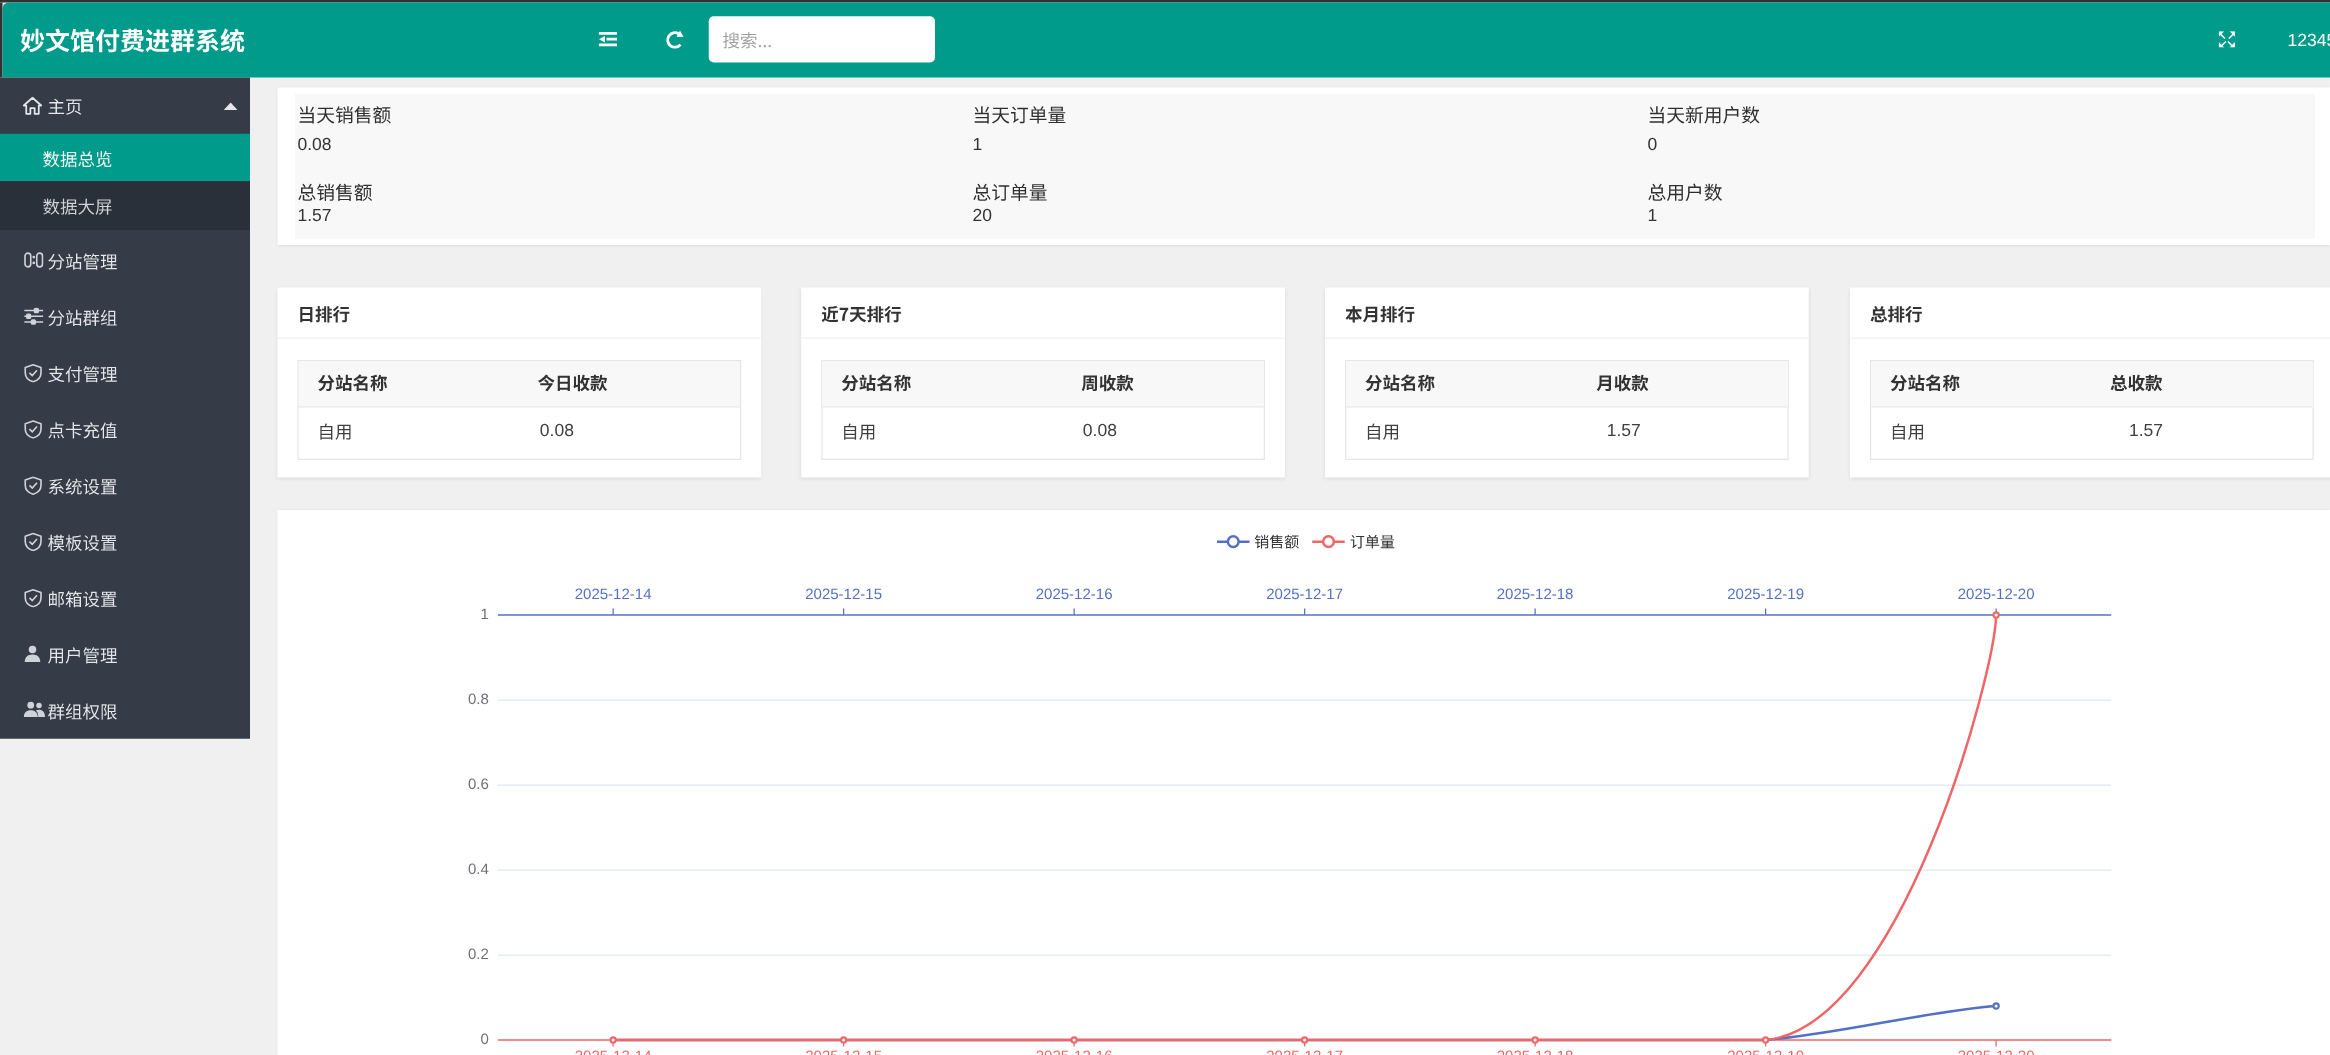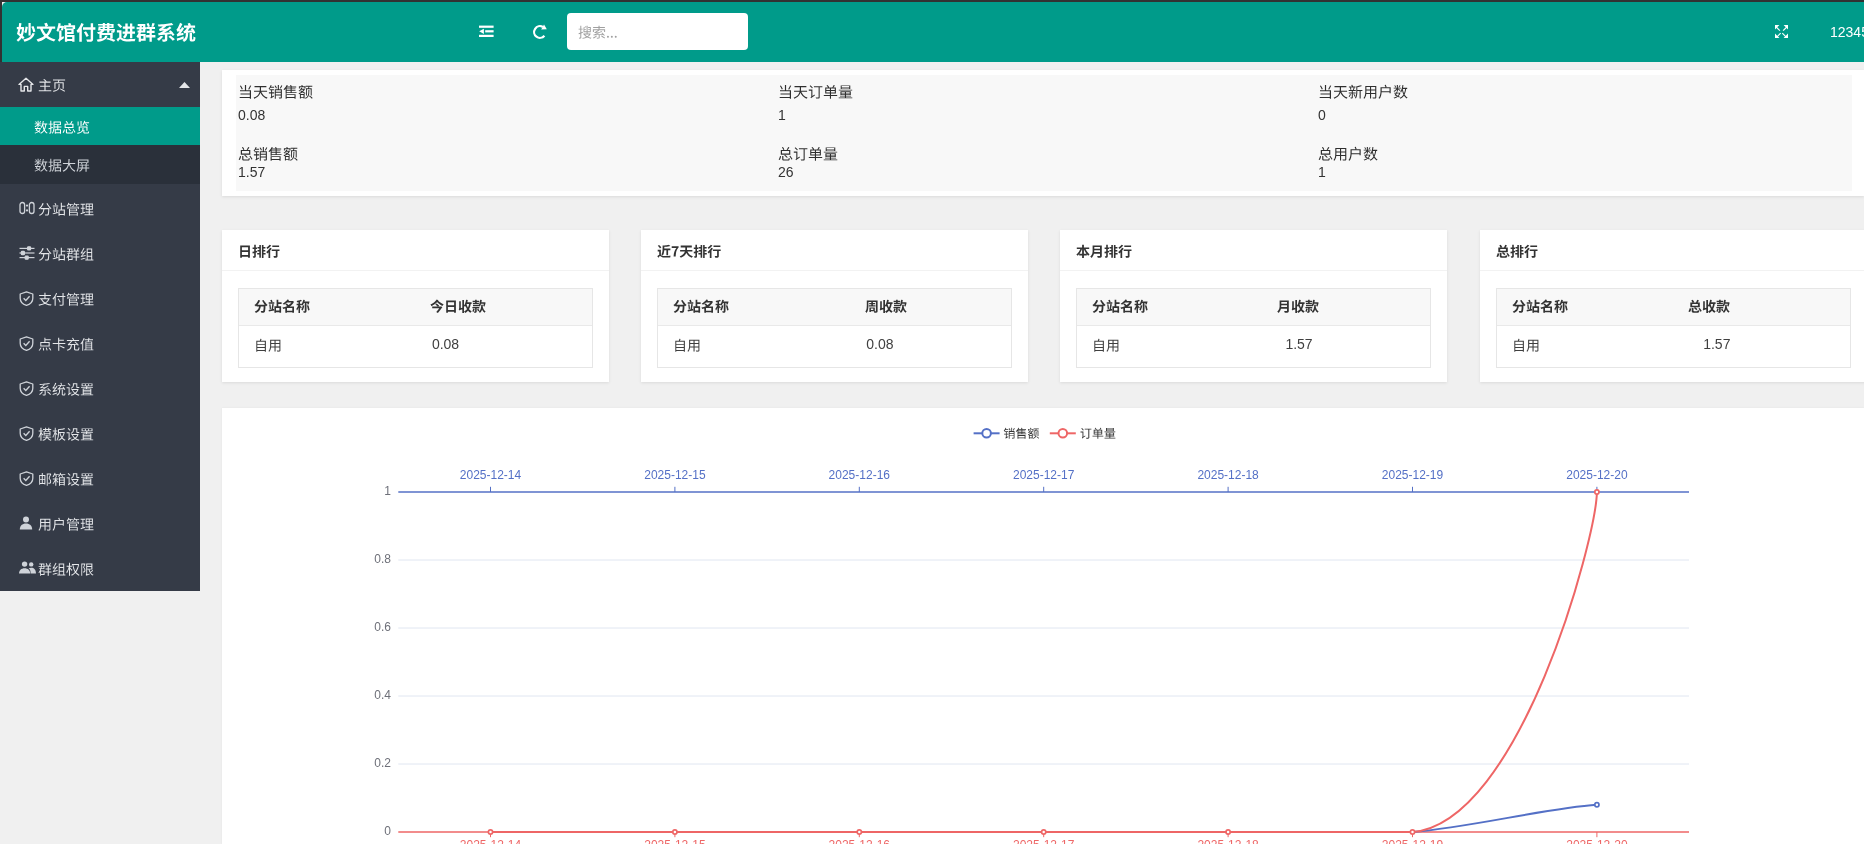--- a/index.html
+++ b/index.html
@@ -191,21 +191,21 @@
     <svg width="75" height="16" viewBox="0 -13.5 75 16">
       <path d="M6.9 -12.6H8.1V-6.7H6.9ZM1.8 -11.5 2.8 -11.9Q3.3 -11.4 3.6 -10.8Q4 -10.2 4.3 -9.6Q4.7 -9 4.8 -8.5L3.8 -8Q3.6 -8.5 3.3 -9.1Q3 -9.8 2.6 -10.4Q2.2 -11 1.8 -11.5ZM12 -12.1 13.2 -11.7Q12.9 -11 12.5 -10.4Q12.2 -9.7 11.8 -9.1Q11.4 -8.4 11.1 -7.9L10.1 -8.3Q10.4 -8.8 10.8 -9.5Q11.1 -10.1 11.5 -10.8Q11.8 -11.5 12 -12.1ZM2 -7.3H13V1.2H11.8V-6.2H2ZM2.5 -4H12.3V-2.9H2.5ZM1.7 -0.6H12.4V0.6H1.7ZM23.1 -6.3Q23.9 -3.9 25.5 -2.2Q27.1 -0.6 29.5 0.1Q29.4 0.3 29.2 0.4Q29.1 0.6 28.9 0.8Q28.8 1 28.7 1.2Q27 0.6 25.8 -0.4Q24.5 -1.4 23.6 -2.8Q22.7 -4.2 22.1 -6ZM16.5 -11.4H28.4V-10.3H16.5ZM16 -6.8H29.1V-5.7H16ZM21.8 -11.1H23V-8.5Q23 -7.6 22.9 -6.6Q22.8 -5.5 22.4 -4.5Q22 -3.4 21.3 -2.4Q20.6 -1.4 19.4 -0.5Q18.2 0.4 16.4 1.2Q16.3 1 16.2 0.9Q16 0.7 15.9 0.5Q15.8 0.3 15.6 0.2Q17.3 -0.5 18.5 -1.3Q19.6 -2.1 20.3 -3.1Q20.9 -4 21.3 -4.9Q21.6 -5.9 21.7 -6.8Q21.8 -7.7 21.8 -8.5ZM31.7 -11.6 32.5 -12.3Q32.9 -11.9 33.3 -11.5Q33.8 -11.1 34.2 -10.6Q34.6 -10.2 34.8 -9.9L34 -9.1Q33.8 -9.4 33.4 -9.9Q33 -10.3 32.5 -10.7Q32.1 -11.2 31.7 -11.6ZM30.8 -7.9H34.1V-6.8H30.8ZM35.9 -11.3H44.4V-10.2H35.9ZM40.6 -10.9H41.7V-0.5Q41.7 0.1 41.6 0.4Q41.4 0.7 41 0.9Q40.6 1 39.9 1.1Q39.2 1.1 38.1 1.1Q38.1 0.9 38 0.7Q37.9 0.5 37.8 0.3Q37.7 0.1 37.6 -0.1Q38.2 -0.1 38.7 -0.1Q39.2 -0.1 39.6 -0.1Q40 -0.1 40.2 -0.1Q40.4 -0.1 40.5 -0.2Q40.6 -0.3 40.6 -0.5ZM33.1 0.8 32.9 -0.3 33.2 -0.8 36.6 -3Q36.6 -2.8 36.7 -2.6Q36.7 -2.4 36.8 -2.3Q36.9 -2.1 36.9 -2Q35.7 -1.2 35 -0.7Q34.3 -0.2 33.9 0.1Q33.5 0.4 33.3 0.6Q33.2 0.7 33.1 0.8ZM33.1 0.8Q33 0.7 32.9 0.5Q32.8 0.3 32.7 0.2Q32.6 -0 32.5 -0.1Q32.7 -0.3 33 -0.6Q33.3 -1 33.3 -1.4V-7.9H34.4V-0.5Q34.4 -0.5 34.3 -0.4Q34.1 -0.3 33.9 -0.1Q33.7 0 33.5 0.2Q33.3 0.4 33.2 0.5Q33.1 0.7 33.1 0.8ZM51.9 -9.5H53V1.2H51.9ZM48.3 -6.6V-4.9H56.8V-6.6ZM48.3 -9.1V-7.5H56.8V-9.1ZM47.2 -10H57.9V-4H47.2ZM45.8 -2.6H59.2V-1.5H45.8ZM48.5 -12.1 49.5 -12.5Q49.9 -12 50.4 -11.4Q50.9 -10.8 51.1 -10.3L50.1 -9.8Q49.9 -10.3 49.4 -10.9Q49 -11.6 48.5 -12.1ZM55.6 -12.5 56.9 -12.1Q56.4 -11.4 55.9 -10.7Q55.4 -9.9 54.9 -9.4L54 -9.8Q54.3 -10.2 54.6 -10.6Q54.9 -11.1 55.2 -11.6Q55.4 -12.1 55.6 -12.5ZM63.7 -10V-9.1H71.2V-10ZM63.7 -11.4V-10.6H71.2V-11.4ZM62.7 -12.1H72.3V-8.5H62.7ZM63.5 -4.1V-3.2H71.7V-4.1ZM63.5 -5.6V-4.8H71.7V-5.6ZM62.4 -6.3H72.8V-2.5H62.4ZM66.9 -6H68V0.4H66.9ZM60.8 -7.8H74.2V-7H60.8ZM62 -1.7H73.1V-0.9H62ZM60.7 -0H74.3V0.8H60.7Z"></path>
     </svg>
   </i>
 <div class="num" style="left:778px;top:108px;font-size:14px">1</div>
 <i class="zh" style="left:778px;top:145.5px;color:#2f2f2f;">
     <svg width="60" height="16" viewBox="0 -13.5 60 16">
       <path d="M11.4 -3.2 12.2 -3.7Q12.7 -3.2 13.1 -2.6Q13.5 -2 13.9 -1.5Q14.2 -0.9 14.4 -0.4L13.5 0.2Q13.3 -0.3 13 -0.9Q12.6 -1.5 12.2 -2.1Q11.8 -2.7 11.4 -3.2ZM6.2 -4 7 -4.7Q7.5 -4.3 8 -3.9Q8.5 -3.5 9 -3.1Q9.4 -2.6 9.7 -2.3L8.9 -1.6Q8.6 -1.9 8.2 -2.4Q7.7 -2.8 7.2 -3.3Q6.7 -3.7 6.2 -4ZM4.2 -3.6H5.4V-0.5Q5.4 -0.2 5.6 -0.1Q5.8 0 6.5 0Q6.7 0 7 0Q7.3 0 7.7 0Q8.1 0 8.5 0Q8.9 0 9.2 0Q9.6 0 9.8 0Q10.1 0 10.3 -0.1Q10.5 -0.2 10.6 -0.5Q10.7 -0.9 10.7 -1.5Q10.8 -1.4 11 -1.4Q11.2 -1.3 11.4 -1.2Q11.6 -1.1 11.8 -1.1Q11.7 -0.3 11.5 0.2Q11.3 0.7 10.9 0.9Q10.5 1 9.8 1Q9.7 1 9.4 1Q9 1 8.6 1Q8.1 1 7.7 1Q7.2 1 6.9 1Q6.6 1 6.5 1Q5.6 1 5.1 0.9Q4.6 0.8 4.4 0.4Q4.2 0.1 4.2 -0.5ZM2.1 -3.4 3.1 -3.2Q2.9 -2.3 2.6 -1.3Q2.2 -0.3 1.7 0.4L0.6 -0.1Q1 -0.5 1.2 -1.1Q1.5 -1.6 1.7 -2.2Q1.9 -2.8 2.1 -3.4ZM3.9 -12.1 4.8 -12.5Q5.3 -12 5.8 -11.3Q6.2 -10.6 6.4 -10L5.4 -9.5Q5.3 -9.9 5 -10.3Q4.8 -10.8 4.5 -11.2Q4.2 -11.7 3.9 -12.1ZM10.3 -12.6 11.4 -12.1Q10.9 -11.3 10.4 -10.4Q9.8 -9.5 9.3 -8.9L8.4 -9.3Q8.7 -9.7 9.1 -10.3Q9.4 -10.9 9.7 -11.5Q10 -12.1 10.3 -12.6ZM4 -8.5V-5.9H11.1V-8.5ZM2.8 -9.6H12.3V-4.8H2.8ZM16.7 -11.6 17.5 -12.3Q17.9 -11.9 18.3 -11.5Q18.8 -11.1 19.2 -10.6Q19.6 -10.2 19.8 -9.9L19 -9.1Q18.8 -9.4 18.4 -9.9Q18 -10.3 17.5 -10.7Q17.1 -11.2 16.7 -11.6ZM15.8 -7.9H19.1V-6.8H15.8ZM20.9 -11.3H29.4V-10.2H20.9ZM25.6 -10.9H26.7V-0.5Q26.7 0.1 26.6 0.4Q26.4 0.7 26 0.9Q25.6 1 24.9 1.1Q24.2 1.1 23.1 1.1Q23.1 0.9 23 0.7Q22.9 0.5 22.8 0.3Q22.7 0.1 22.6 -0.1Q23.2 -0.1 23.7 -0.1Q24.2 -0.1 24.6 -0.1Q25 -0.1 25.2 -0.1Q25.4 -0.1 25.5 -0.2Q25.6 -0.3 25.6 -0.5ZM18.1 0.8 17.9 -0.3 18.2 -0.8 21.6 -3Q21.6 -2.8 21.7 -2.6Q21.7 -2.4 21.8 -2.3Q21.9 -2.1 21.9 -2Q20.7 -1.2 20 -0.7Q19.3 -0.2 18.9 0.1Q18.5 0.4 18.3 0.6Q18.2 0.7 18.1 0.8ZM18.1 0.8Q18 0.7 17.9 0.5Q17.8 0.3 17.7 0.2Q17.6 -0 17.5 -0.1Q17.7 -0.3 18 -0.6Q18.3 -1 18.3 -1.4V-7.9H19.4V-0.5Q19.4 -0.5 19.3 -0.4Q19.1 -0.3 18.9 -0.1Q18.7 0 18.5 0.2Q18.3 0.4 18.2 0.5Q18.1 0.7 18.1 0.8ZM36.9 -9.5H38V1.2H36.9ZM33.3 -6.6V-4.9H41.8V-6.6ZM33.3 -9.1V-7.5H41.8V-9.1ZM32.2 -10H42.9V-4H32.2ZM30.8 -2.6H44.2V-1.5H30.8ZM33.5 -12.1 34.5 -12.5Q34.9 -12 35.4 -11.4Q35.9 -10.8 36.1 -10.3L35.1 -9.8Q34.9 -10.3 34.4 -10.9Q34 -11.6 33.5 -12.1ZM40.6 -12.5 41.9 -12.1Q41.4 -11.4 40.9 -10.7Q40.4 -9.9 39.9 -9.4L39 -9.8Q39.3 -10.2 39.6 -10.6Q39.9 -11.1 40.2 -11.6Q40.4 -12.1 40.6 -12.5ZM48.7 -10V-9.1H56.2V-10ZM48.7 -11.4V-10.6H56.2V-11.4ZM47.7 -12.1H57.3V-8.5H47.7ZM48.5 -4.1V-3.2H56.7V-4.1ZM48.5 -5.6V-4.8H56.7V-5.6ZM47.4 -6.3H57.8V-2.5H47.4ZM51.9 -6H53V0.4H51.9ZM45.8 -7.8H59.2V-7H45.8ZM47 -1.7H58.1V-0.9H47ZM45.7 -0H59.3V0.8H45.7Z"></path>
     </svg>
   </i>
-<div class="num" style="left:778px;top:165px;font-size:14px">26</div>
+<div class="num" style="left:778px;top:165px;font-size:14px">20</div>
 <i class="zh" style="left:1318px;top:84px;color:#2f2f2f;">
     <svg width="90" height="16" viewBox="0 -13.5 90 16">
       <path d="M6.9 -12.6H8.1V-6.7H6.9ZM1.8 -11.5 2.8 -11.9Q3.3 -11.4 3.6 -10.8Q4 -10.2 4.3 -9.6Q4.7 -9 4.8 -8.5L3.8 -8Q3.6 -8.5 3.3 -9.1Q3 -9.8 2.6 -10.4Q2.2 -11 1.8 -11.5ZM12 -12.1 13.2 -11.7Q12.9 -11 12.5 -10.4Q12.2 -9.7 11.8 -9.1Q11.4 -8.4 11.1 -7.9L10.1 -8.3Q10.4 -8.8 10.8 -9.5Q11.1 -10.1 11.5 -10.8Q11.8 -11.5 12 -12.1ZM2 -7.3H13V1.2H11.8V-6.2H2ZM2.5 -4H12.3V-2.9H2.5ZM1.7 -0.6H12.4V0.6H1.7ZM23.1 -6.3Q23.9 -3.9 25.5 -2.2Q27.1 -0.6 29.5 0.1Q29.4 0.3 29.2 0.4Q29.1 0.6 28.9 0.8Q28.8 1 28.7 1.2Q27 0.6 25.8 -0.4Q24.5 -1.4 23.6 -2.8Q22.7 -4.2 22.1 -6ZM16.5 -11.4H28.4V-10.3H16.5ZM16 -6.8H29.1V-5.7H16ZM21.8 -11.1H23V-8.5Q23 -7.6 22.9 -6.6Q22.8 -5.5 22.4 -4.5Q22 -3.4 21.3 -2.4Q20.6 -1.4 19.4 -0.5Q18.2 0.4 16.4 1.2Q16.3 1 16.2 0.9Q16 0.7 15.9 0.5Q15.8 0.3 15.6 0.2Q17.3 -0.5 18.5 -1.3Q19.6 -2.1 20.3 -3.1Q20.9 -4 21.3 -4.9Q21.6 -5.9 21.7 -6.8Q21.8 -7.7 21.8 -8.5ZM38.8 -7.5H44.4V-6.5H38.8ZM30.9 -11H37.5V-10.1H30.9ZM30.8 -5.1H37.6V-4.1H30.8ZM30.7 -7.6H37.8V-6.6H30.7ZM41.6 -7.1H42.7V1.1H41.6ZM31.9 -9.8 32.8 -10Q33 -9.5 33.2 -8.9Q33.4 -8.3 33.4 -7.9L32.5 -7.6Q32.4 -8 32.3 -8.6Q32.1 -9.3 31.9 -9.8ZM35.7 -10 36.7 -9.8Q36.5 -9.1 36.2 -8.4Q35.9 -7.7 35.7 -7.2L34.8 -7.4Q34.9 -7.8 35.1 -8.2Q35.3 -8.7 35.4 -9.2Q35.6 -9.6 35.7 -10ZM43 -12.3 43.9 -11.5Q43.2 -11.2 42.3 -11Q41.4 -10.8 40.5 -10.6Q39.5 -10.4 38.6 -10.3Q38.6 -10.5 38.5 -10.7Q38.4 -11 38.3 -11.2Q39.1 -11.3 40 -11.5Q40.9 -11.7 41.7 -11.9Q42.4 -12.1 43 -12.3ZM33.2 -12.4 34.2 -12.7Q34.5 -12.2 34.8 -11.7Q35 -11.1 35.1 -10.7L34.1 -10.4Q34 -10.8 33.7 -11.4Q33.5 -11.9 33.2 -12.4ZM33.8 -7H34.8V-0.3Q34.8 0.1 34.7 0.4Q34.6 0.6 34.4 0.7Q34.1 0.8 33.7 0.9Q33.3 0.9 32.8 0.9Q32.7 0.7 32.6 0.4Q32.5 0.1 32.4 -0.1Q32.8 -0.1 33.1 -0.1Q33.5 -0.1 33.6 -0.1Q33.8 -0.1 33.8 -0.3ZM38.3 -11.2H39.3V-6Q39.3 -5.2 39.3 -4.3Q39.2 -3.3 39.1 -2.4Q38.9 -1.4 38.6 -0.6Q38.3 0.3 37.8 1.1Q37.7 0.9 37.5 0.8Q37.4 0.7 37.2 0.6Q37 0.4 36.9 0.4Q37.5 -0.5 37.8 -1.6Q38.1 -2.7 38.2 -3.9Q38.3 -5 38.3 -6ZM35.4 -3.2 36.2 -3.6Q36.5 -3 36.9 -2.4Q37.3 -1.7 37.4 -1.2L36.6 -0.8Q36.4 -1.3 36.1 -2Q35.7 -2.6 35.4 -3.2ZM32 -3.5 32.9 -3.3Q32.7 -2.5 32.3 -1.8Q31.9 -1 31.4 -0.5Q31.3 -0.6 31 -0.7Q30.8 -0.9 30.6 -1Q31.1 -1.5 31.4 -2.2Q31.8 -2.8 32 -3.5ZM47.9 -11.5H57.6V-10.5H47.9ZM47.9 -8H57.6V-7H47.9ZM47.9 -4.5H57.6V-3.4H47.9ZM47.3 -11.5H48.4V-6.1Q48.4 -5.3 48.3 -4.3Q48.3 -3.3 48.1 -2.3Q47.8 -1.3 47.4 -0.4Q47 0.5 46.4 1.3Q46.3 1.2 46.1 1Q45.9 0.9 45.8 0.7Q45.6 0.6 45.5 0.5Q46.1 -0.2 46.5 -1Q46.8 -1.8 47 -2.7Q47.2 -3.6 47.2 -4.4Q47.3 -5.3 47.3 -6.1ZM57.2 -11.5H58.3V-0.3Q58.3 0.2 58.1 0.5Q58 0.8 57.6 0.9Q57.2 1.1 56.6 1.1Q55.9 1.1 54.8 1.1Q54.8 0.9 54.7 0.6Q54.5 0.3 54.4 0Q55 0 55.4 0.1Q55.9 0.1 56.3 0Q56.7 0 56.8 0Q57 0 57.1 -0Q57.2 -0.1 57.2 -0.3ZM52 -11.1H53.1V1.1H52ZM62.5 -10.3H63.7V-7Q63.7 -6.1 63.6 -5Q63.5 -3.9 63.3 -2.8Q63.1 -1.7 62.6 -0.6Q62.2 0.4 61.5 1.3Q61.4 1.2 61.2 1Q61 0.9 60.8 0.8Q60.6 0.7 60.5 0.6Q61.2 -0.2 61.6 -1.2Q62 -2.2 62.2 -3.2Q62.4 -4.2 62.5 -5.2Q62.5 -6.2 62.5 -7ZM66.6 -12.4 67.7 -12.7Q68 -12.2 68.2 -11.5Q68.5 -10.9 68.6 -10.5L67.5 -10.1Q67.4 -10.6 67.1 -11.2Q66.8 -11.9 66.6 -12.4ZM63.3 -10.3H72.7V-4.2H71.5V-9.2H63.3ZM63.3 -6.2H72.2V-5.2H63.3ZM76.1 -4.8H81.8V-3.9H76.1ZM75.7 -9.8H83V-8.9H75.7ZM81.6 -12.3 82.6 -11.9Q82.3 -11.4 81.9 -10.9Q81.6 -10.3 81.2 -10L80.5 -10.3Q80.7 -10.6 80.9 -10.9Q81.1 -11.3 81.3 -11.7Q81.5 -12 81.6 -12.3ZM78.8 -12.6H79.9V-6.1H78.8ZM76.3 -11.9 77.1 -12.2Q77.5 -11.8 77.7 -11.2Q78 -10.7 78.1 -10.3L77.3 -9.9Q77.2 -10.3 76.9 -10.9Q76.6 -11.4 76.3 -11.9ZM78.9 -9.4 79.6 -9Q79.3 -8.3 78.7 -7.7Q78.2 -7.1 77.5 -6.6Q76.8 -6 76.2 -5.7Q76.1 -5.9 75.9 -6.1Q75.8 -6.4 75.6 -6.5Q76.2 -6.8 76.8 -7.3Q77.5 -7.7 78 -8.3Q78.5 -8.8 78.9 -9.4ZM79.7 -9.1Q79.9 -9 80.3 -8.7Q80.7 -8.5 81.2 -8.2Q81.6 -7.9 82 -7.7Q82.4 -7.5 82.5 -7.3L81.9 -6.5Q81.7 -6.7 81.4 -7Q81 -7.3 80.6 -7.6Q80.2 -7.9 79.8 -8.2Q79.4 -8.5 79.2 -8.6ZM84.2 -9.7H89.2V-8.6H84.2ZM84.4 -12.5 85.5 -12.3Q85.2 -10.9 84.9 -9.5Q84.6 -8.2 84.1 -7.1Q83.7 -5.9 83.1 -5.1Q83 -5.1 82.8 -5.3Q82.7 -5.4 82.5 -5.5Q82.3 -5.7 82.2 -5.7Q82.8 -6.5 83.2 -7.6Q83.7 -8.7 84 -9.9Q84.3 -11.2 84.4 -12.5ZM87.2 -9.1 88.3 -9Q87.9 -6.4 87.2 -4.5Q86.5 -2.6 85.4 -1.1Q84.2 0.3 82.4 1.2Q82.3 1.1 82.2 1Q82.1 0.8 82 0.6Q81.9 0.4 81.8 0.3Q83.5 -0.5 84.6 -1.8Q85.7 -3.1 86.3 -4.9Q86.9 -6.7 87.2 -9.1ZM84.7 -8.8Q85.1 -6.7 85.7 -5Q86.3 -3.2 87.3 -1.9Q88.2 -0.6 89.6 0.2Q89.4 0.3 89.2 0.6Q89 0.9 88.8 1.1Q87.4 0.2 86.4 -1.2Q85.4 -2.6 84.8 -4.5Q84.2 -6.4 83.8 -8.6ZM76.6 -2.3 77.4 -3Q78.1 -2.7 79 -2.3Q79.8 -1.9 80.6 -1.4Q81.4 -1 81.9 -0.7L81.2 0.1Q80.7 -0.3 79.9 -0.7Q79.2 -1.2 78.3 -1.6Q77.4 -2 76.6 -2.3ZM81.4 -4.8H81.6L81.8 -4.9L82.4 -4.6Q82 -3 81 -1.9Q80.1 -0.7 78.8 -0Q77.6 0.7 76.1 1.1Q76.1 0.9 75.9 0.6Q75.8 0.4 75.6 0.2Q77 -0.1 78.1 -0.7Q79.3 -1.3 80.2 -2.3Q81 -3.3 81.4 -4.7ZM76.6 -2.3Q77 -2.8 77.3 -3.4Q77.7 -4 78 -4.6Q78.3 -5.2 78.5 -5.8L79.5 -5.6Q79.3 -5 78.9 -4.4Q78.6 -3.7 78.3 -3.1Q78 -2.5 77.7 -2.1Z"></path>
     </svg>
   </i>
 <div class="num" style="left:1318px;top:108px;font-size:14px">0</div>
 <i class="zh" style="left:1318px;top:145.5px;color:#2f2f2f;">
     <svg width="60" height="16" viewBox="0 -13.5 60 16">
       <path d="M11.4 -3.2 12.2 -3.7Q12.7 -3.2 13.1 -2.6Q13.5 -2 13.9 -1.5Q14.2 -0.9 14.4 -0.4L13.5 0.2Q13.3 -0.3 13 -0.9Q12.6 -1.5 12.2 -2.1Q11.8 -2.7 11.4 -3.2ZM6.2 -4 7 -4.7Q7.5 -4.3 8 -3.9Q8.5 -3.5 9 -3.1Q9.4 -2.6 9.7 -2.3L8.9 -1.6Q8.6 -1.9 8.2 -2.4Q7.7 -2.8 7.2 -3.3Q6.7 -3.7 6.2 -4ZM4.2 -3.6H5.4V-0.5Q5.4 -0.2 5.6 -0.1Q5.8 0 6.5 0Q6.7 0 7 0Q7.3 0 7.7 0Q8.1 0 8.5 0Q8.9 0 9.2 0Q9.6 0 9.8 0Q10.1 0 10.3 -0.1Q10.5 -0.2 10.6 -0.5Q10.7 -0.9 10.7 -1.5Q10.8 -1.4 11 -1.4Q11.2 -1.3 11.4 -1.2Q11.6 -1.1 11.8 -1.1Q11.7 -0.3 11.5 0.2Q11.3 0.7 10.9 0.9Q10.5 1 9.8 1Q9.7 1 9.4 1Q9 1 8.6 1Q8.1 1 7.7 1Q7.2 1 6.9 1Q6.6 1 6.5 1Q5.6 1 5.1 0.9Q4.6 0.8 4.4 0.4Q4.2 0.1 4.2 -0.5ZM2.1 -3.4 3.1 -3.2Q2.9 -2.3 2.6 -1.3Q2.2 -0.3 1.7 0.4L0.6 -0.1Q1 -0.5 1.2 -1.1Q1.5 -1.6 1.7 -2.2Q1.9 -2.8 2.1 -3.4ZM3.9 -12.1 4.8 -12.5Q5.3 -12 5.8 -11.3Q6.2 -10.6 6.4 -10L5.4 -9.5Q5.3 -9.9 5 -10.3Q4.8 -10.8 4.5 -11.2Q4.2 -11.7 3.9 -12.1ZM10.3 -12.6 11.4 -12.1Q10.9 -11.3 10.4 -10.4Q9.8 -9.5 9.3 -8.9L8.4 -9.3Q8.7 -9.7 9.1 -10.3Q9.4 -10.9 9.7 -11.5Q10 -12.1 10.3 -12.6ZM4 -8.5V-5.9H11.1V-8.5ZM2.8 -9.6H12.3V-4.8H2.8ZM17.9 -11.5H27.6V-10.5H17.9ZM17.9 -8H27.6V-7H17.9ZM17.9 -4.5H27.6V-3.4H17.9ZM17.3 -11.5H18.4V-6.1Q18.4 -5.3 18.3 -4.3Q18.3 -3.3 18.1 -2.3Q17.8 -1.3 17.4 -0.4Q17 0.5 16.4 1.3Q16.3 1.2 16.1 1Q15.9 0.9 15.8 0.7Q15.6 0.6 15.5 0.5Q16.1 -0.2 16.5 -1Q16.8 -1.8 17 -2.7Q17.2 -3.6 17.2 -4.4Q17.3 -5.3 17.3 -6.1ZM27.2 -11.5H28.3V-0.3Q28.3 0.2 28.1 0.5Q28 0.8 27.6 0.9Q27.2 1.1 26.6 1.1Q25.9 1.1 24.8 1.1Q24.8 0.9 24.7 0.6Q24.5 0.3 24.4 0Q25 0 25.4 0.1Q25.9 0.1 26.3 0Q26.7 0 26.8 0Q27 0 27.1 -0Q27.2 -0.1 27.2 -0.3ZM22 -11.1H23.1V1.1H22ZM32.5 -10.3H33.7V-7Q33.7 -6.1 33.6 -5Q33.5 -3.9 33.3 -2.8Q33.1 -1.7 32.6 -0.6Q32.2 0.4 31.5 1.3Q31.4 1.2 31.2 1Q31 0.9 30.8 0.8Q30.6 0.7 30.5 0.6Q31.2 -0.2 31.6 -1.2Q32 -2.2 32.2 -3.2Q32.4 -4.2 32.5 -5.2Q32.5 -6.2 32.5 -7ZM36.6 -12.4 37.7 -12.7Q38 -12.2 38.2 -11.5Q38.5 -10.9 38.6 -10.5L37.5 -10.1Q37.4 -10.6 37.1 -11.2Q36.8 -11.9 36.6 -12.4ZM33.3 -10.3H42.7V-4.2H41.5V-9.2H33.3ZM33.3 -6.2H42.2V-5.2H33.3ZM46.1 -4.8H51.8V-3.9H46.1ZM45.7 -9.8H53V-8.9H45.7ZM51.6 -12.3 52.6 -11.9Q52.3 -11.4 51.9 -10.9Q51.6 -10.3 51.2 -10L50.5 -10.3Q50.7 -10.6 50.9 -10.9Q51.1 -11.3 51.3 -11.7Q51.5 -12 51.6 -12.3ZM48.8 -12.6H49.9V-6.1H48.8ZM46.3 -11.9 47.1 -12.2Q47.5 -11.8 47.7 -11.2Q48 -10.7 48.1 -10.3L47.3 -9.9Q47.2 -10.3 46.9 -10.9Q46.6 -11.4 46.3 -11.9ZM48.9 -9.4 49.6 -9Q49.3 -8.3 48.7 -7.7Q48.2 -7.1 47.5 -6.6Q46.8 -6 46.2 -5.7Q46.1 -5.9 45.9 -6.1Q45.8 -6.4 45.6 -6.5Q46.2 -6.8 46.8 -7.3Q47.5 -7.7 48 -8.3Q48.5 -8.8 48.9 -9.4ZM49.7 -9.1Q49.9 -9 50.3 -8.7Q50.7 -8.5 51.2 -8.2Q51.6 -7.9 52 -7.7Q52.4 -7.5 52.5 -7.3L51.9 -6.5Q51.7 -6.7 51.4 -7Q51 -7.3 50.6 -7.6Q50.2 -7.9 49.8 -8.2Q49.4 -8.5 49.2 -8.6ZM54.2 -9.7H59.2V-8.6H54.2ZM54.4 -12.5 55.5 -12.3Q55.2 -10.9 54.9 -9.5Q54.6 -8.2 54.1 -7.1Q53.7 -5.9 53.1 -5.1Q53 -5.1 52.8 -5.3Q52.7 -5.4 52.5 -5.5Q52.3 -5.7 52.2 -5.7Q52.8 -6.5 53.2 -7.6Q53.7 -8.7 54 -9.9Q54.3 -11.2 54.4 -12.5ZM57.2 -9.1 58.3 -9Q57.9 -6.4 57.2 -4.5Q56.5 -2.6 55.4 -1.1Q54.2 0.3 52.4 1.2Q52.3 1.1 52.2 1Q52.1 0.8 52 0.6Q51.9 0.4 51.8 0.3Q53.5 -0.5 54.6 -1.8Q55.7 -3.1 56.3 -4.9Q56.9 -6.7 57.2 -9.1ZM54.7 -8.8Q55.1 -6.7 55.7 -5Q56.3 -3.2 57.3 -1.9Q58.2 -0.6 59.6 0.2Q59.4 0.3 59.2 0.6Q59 0.9 58.8 1.1Q57.4 0.2 56.4 -1.2Q55.4 -2.6 54.8 -4.5Q54.2 -6.4 53.8 -8.6ZM46.6 -2.3 47.4 -3Q48.1 -2.7 49 -2.3Q49.8 -1.9 50.6 -1.4Q51.4 -1 51.9 -0.7L51.2 0.1Q50.7 -0.3 49.9 -0.7Q49.2 -1.2 48.3 -1.6Q47.4 -2 46.6 -2.3ZM51.4 -4.8H51.6L51.8 -4.9L52.4 -4.6Q52 -3 51 -1.9Q50.1 -0.7 48.8 -0Q47.6 0.7 46.1 1.1Q46.1 0.9 45.9 0.6Q45.8 0.4 45.6 0.2Q47 -0.1 48.1 -0.7Q49.3 -1.3 50.2 -2.3Q51 -3.3 51.4 -4.7ZM46.6 -2.3Q47 -2.8 47.3 -3.4Q47.7 -4 48 -4.6Q48.3 -5.2 48.5 -5.8L49.5 -5.6Q49.3 -5 48.9 -4.4Q48.6 -3.7 48.3 -3.1Q48 -2.5 47.7 -2.1Z"></path>
     </svg>

